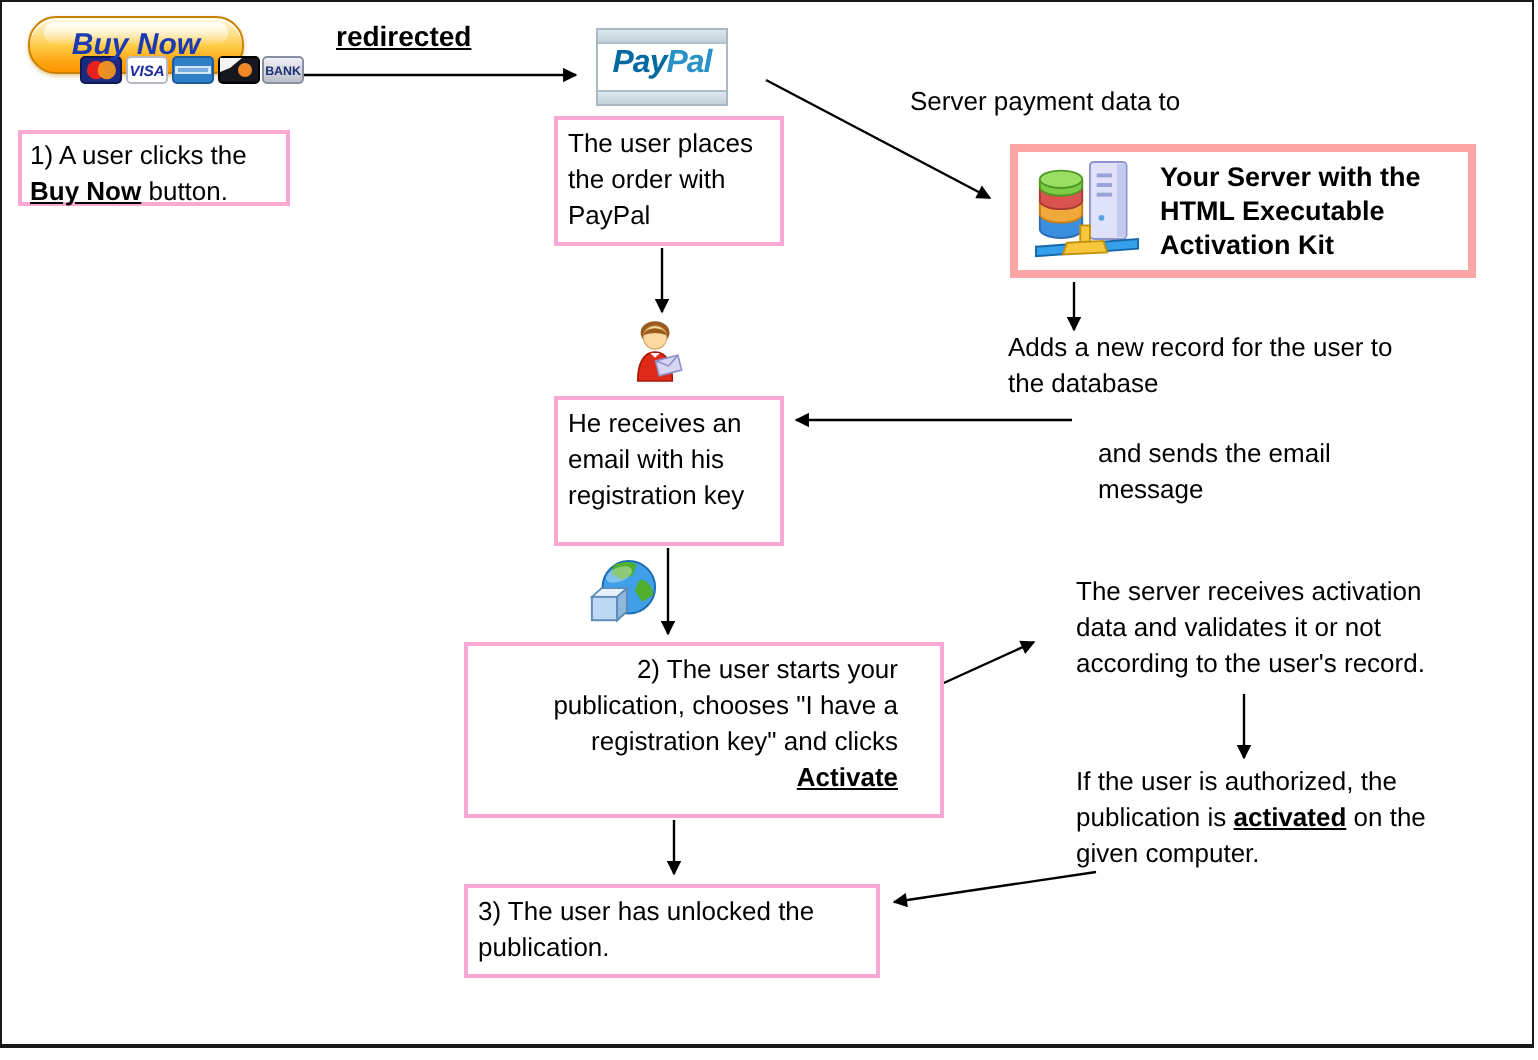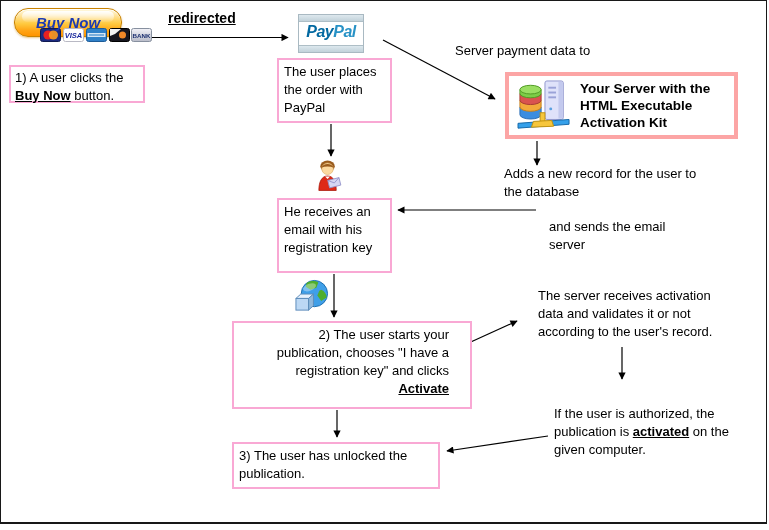--- a/index.html
+++ b/index.html
@@ -175,21 +175,21 @@
   </div>
 
   <div class="nbox" style="left:277px;top:198px;width:101px;height:65px;padding:3px 5px;">
     <div class="ln">He receives an</div>
     <div class="ln">email with his</div>
     <div class="ln">registration key</div>
   </div>
 
   <div class="lbl" style="left:504px;top:218px;margin-left:45px;">
     <div>and sends the email</div>
-    <div>server</div>
+    <div>message</div>
   </div>
 
   <div class="abs" style="left:293px;top:279px;">
     <svg width="37" height="35" viewBox="0 0 38 36">
       <circle cx="22" cy="15" r="13.5" fill="#3f9fe8" stroke="#1b6db0"></circle>
       <path d="M14,4 c4,-2.5 9,-2.5 12,-0.5 l-2,5.5 -6,2 -5,-3 z" fill="#4fae2e"></path>
       <path d="M29,11 c3.5,1.5 5.5,4.5 5.5,8 l-5.5,3.5 -4,-5.5 2,-5 z" fill="#4fae2e"></path>
       <path d="M12,18 l6,3 -1,5.5 -4.5,-1.5 -3,-4.5 z" fill="#4fae2e"></path>
       <ellipse cx="17" cy="8.5" rx="7" ry="3.6" fill="rgba(255,255,255,0.35)" transform="rotate(-22 17 8.5)"></ellipse>
       <polygon points="3,20 8,15.5 21,15.5 16,20" fill="#e6f1fc" stroke="#5d8cba"></polygon>
@@ -204,21 +204,21 @@
     <div class="ln">registration key" and clicks</div>
     <div class="ln b">Activate</div>
   </div>
 
   <div class="lbl" style="left:538px;top:287px;">
     <div>The server receives activation</div>
     <div>data and validates it or not</div>
     <div>according to the user's record.</div>
   </div>
 
-  <div class="lbl" style="left:554px;top:382px;margin-top:23px;">
+  <div class="lbl" style="left:538px;top:382px;">
     <div>If the user is authorized, the</div>
     <div><span>publication is </span><span class="b">activated</span><span> on the</span></div>
     <div>given computer.</div>
   </div>
 
   <div class="nbox" style="left:232px;top:442px;width:194px;height:37px;padding:3px 5px;">
     <div class="ln">3) The user has unlocked the</div>
     <div class="ln">publication.</div>
   </div>
 

